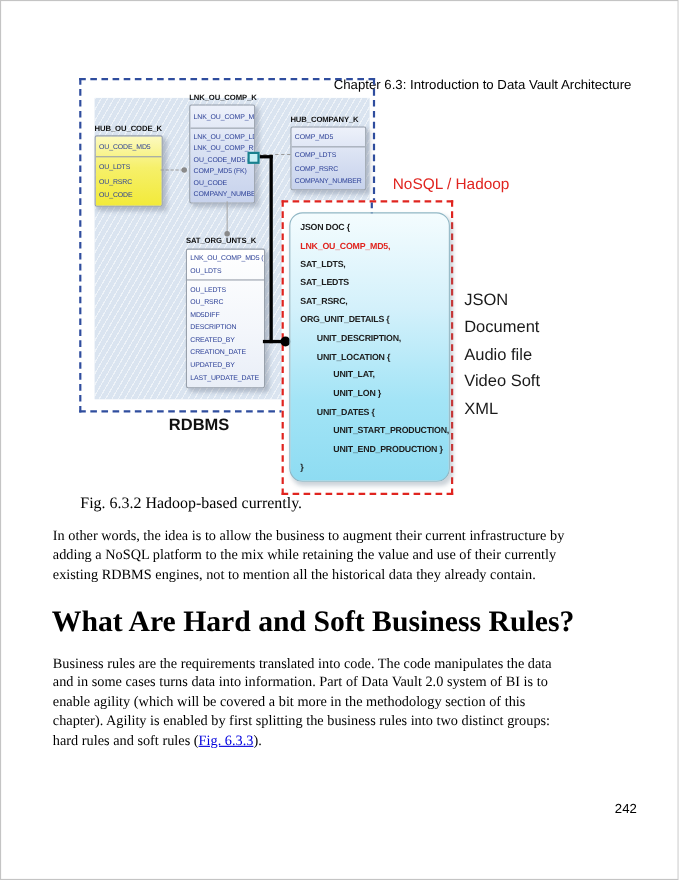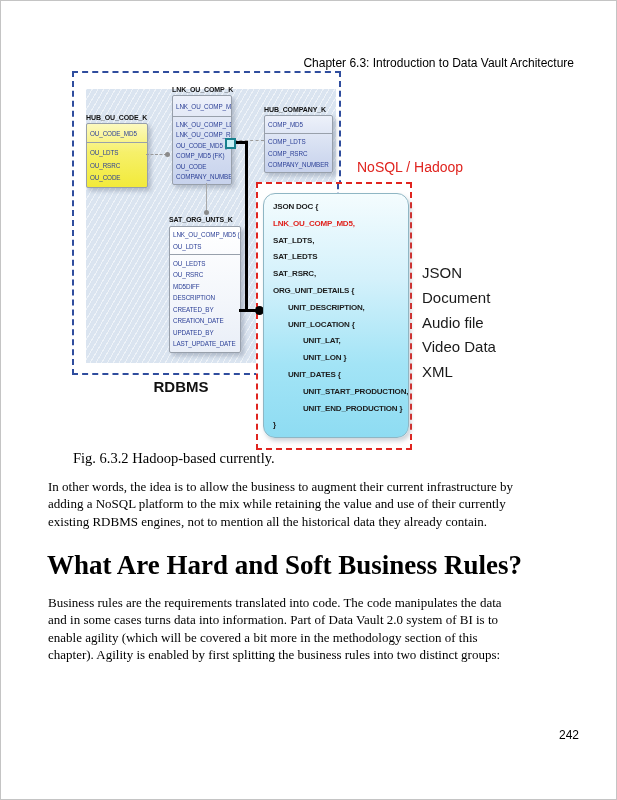--- a/index.html
+++ b/index.html
@@ -4,21 +4,21 @@
 <style>
   html,body { margin:0; padding:0; background:#fff; }
   .page {
     position:relative; width:615px; height:798px;
     border:1px solid #c4c4c4; background:#fff; overflow:hidden;
     font-family:"Liberation Sans", sans-serif; color:#000;
   }
   .abs { position:absolute; }
 
   
-  .header { top:55px; right:42px; font-size:12px; color:#000; white-space:nowrap; }
+  .header { top:69px; right:42px; font-size:12px; color:#000; white-space:nowrap; }
 
   
   .rdbms-frame { left:71px; top:70px; width:265px; height:300px; border:2px dashed #2f4d9e; }
   .erd-canvas  { left:85px; top:88px; width:250px; height:274px;
                  background:#dae4f0;
                  background-image:repeating-linear-gradient(120deg, rgba(255,255,255,.55) 0 1px, transparent 1px 5px); }
   .nosql-frame { left:255px; top:181px; width:152px; height:264px; border:2px dashed #e0241f; background:#fff; }
   .blue-seg    { left:336px; top:183px; width:0; height:14px; border-left:2px dashed #2f4d9e; }
 
   
@@ -163,21 +163,21 @@
       <div class="jline ind2">UNIT_END_PRODUCTION }</div>
       <div class="jline">}</div>
     </div>
 
     <div class="abs nosql-label">NoSQL / Hadoop</div>
 
     <div class="abs media-list">
       <div class="media-item">JSON</div>
       <div class="media-item">Document</div>
       <div class="media-item">Audio file</div>
-      <div class="media-item">Video Data</div>
+      <div class="media-item">Video Soft</div>
       <div class="media-item">XML</div>
     </div>
 
     <div class="abs rdbms-label">RDBMS</div>
   </div>
 
   <div class="abs caption serif">Fig. 6.3.2 Hadoop-based currently.</div>
 
   <div class="abs para p1 serif">
     <div class="pline">In other words, the idea is to allow the business to augment their current infrastructure by</div>
@@ -185,17 +185,18 @@
     <div class="pline">existing RDBMS engines, not to mention all the historical data they already contain.</div>
   </div>
 
   <h1 class="abs heading serif">What Are Hard and Soft Business Rules?</h1>
 
   <div class="abs para p2 serif">
     <div class="pline">Business rules are the requirements translated into code. The code manipulates the data</div>
     <div class="pline">and in some cases turns data into information. Part of Data Vault 2.0 system of BI is to</div>
     <div class="pline">enable agility (which will be covered a bit more in the methodology section of this</div>
     <div class="pline">chapter). Agility is enabled by first splitting the business rules into two distinct groups:</div>
+    <div class="pline"><span>hard rules and soft rules (</span><span class="link">Fig. 6.3.3</span><span>).</span></div>
   </div>
 
   <div class="abs pagenum">242</div>
 
 </div>
 
 </body></html>

